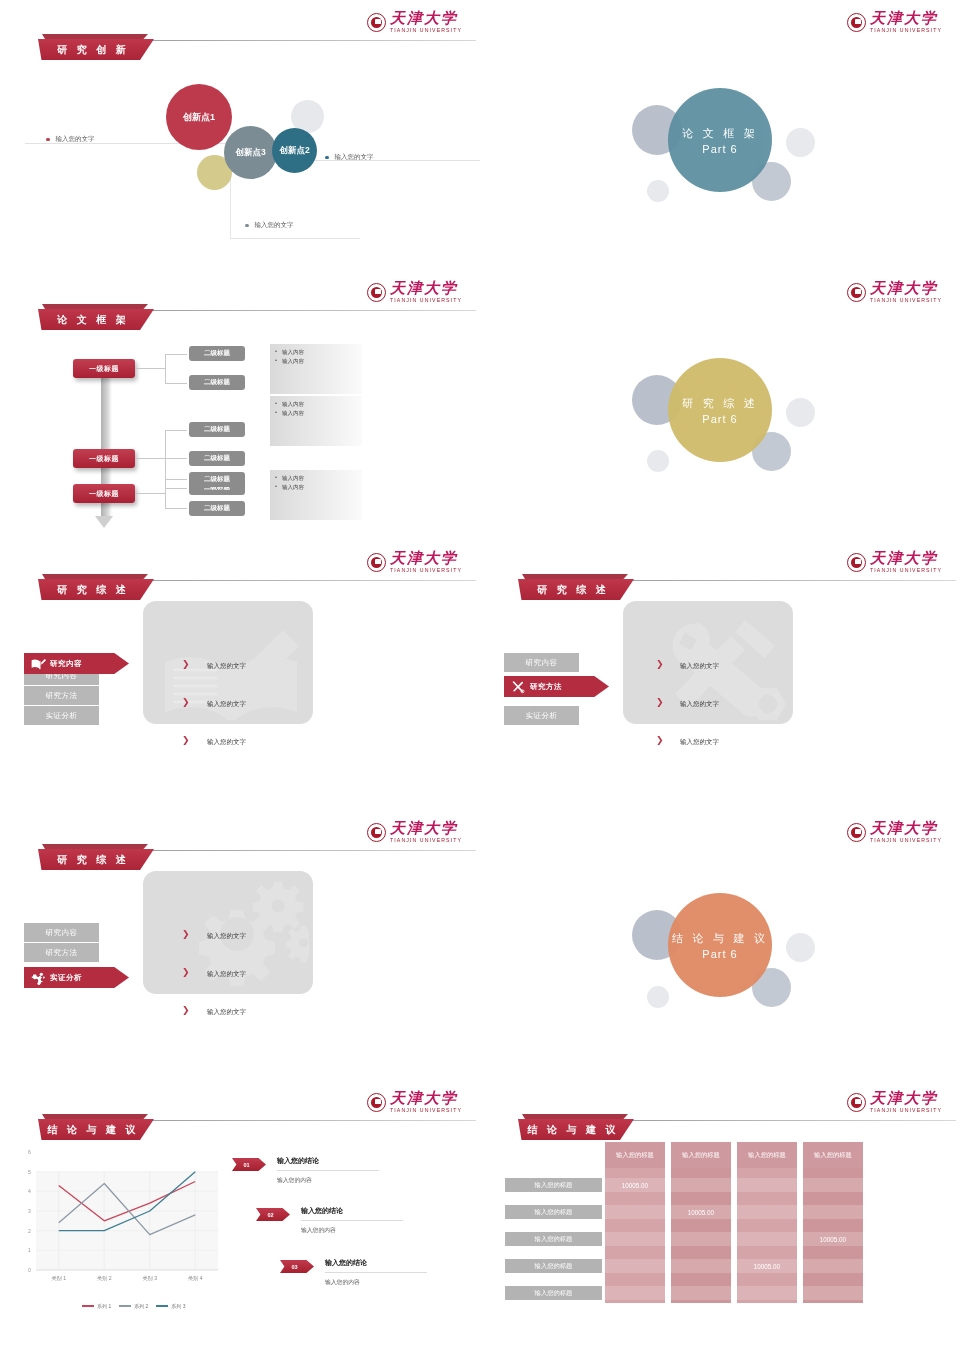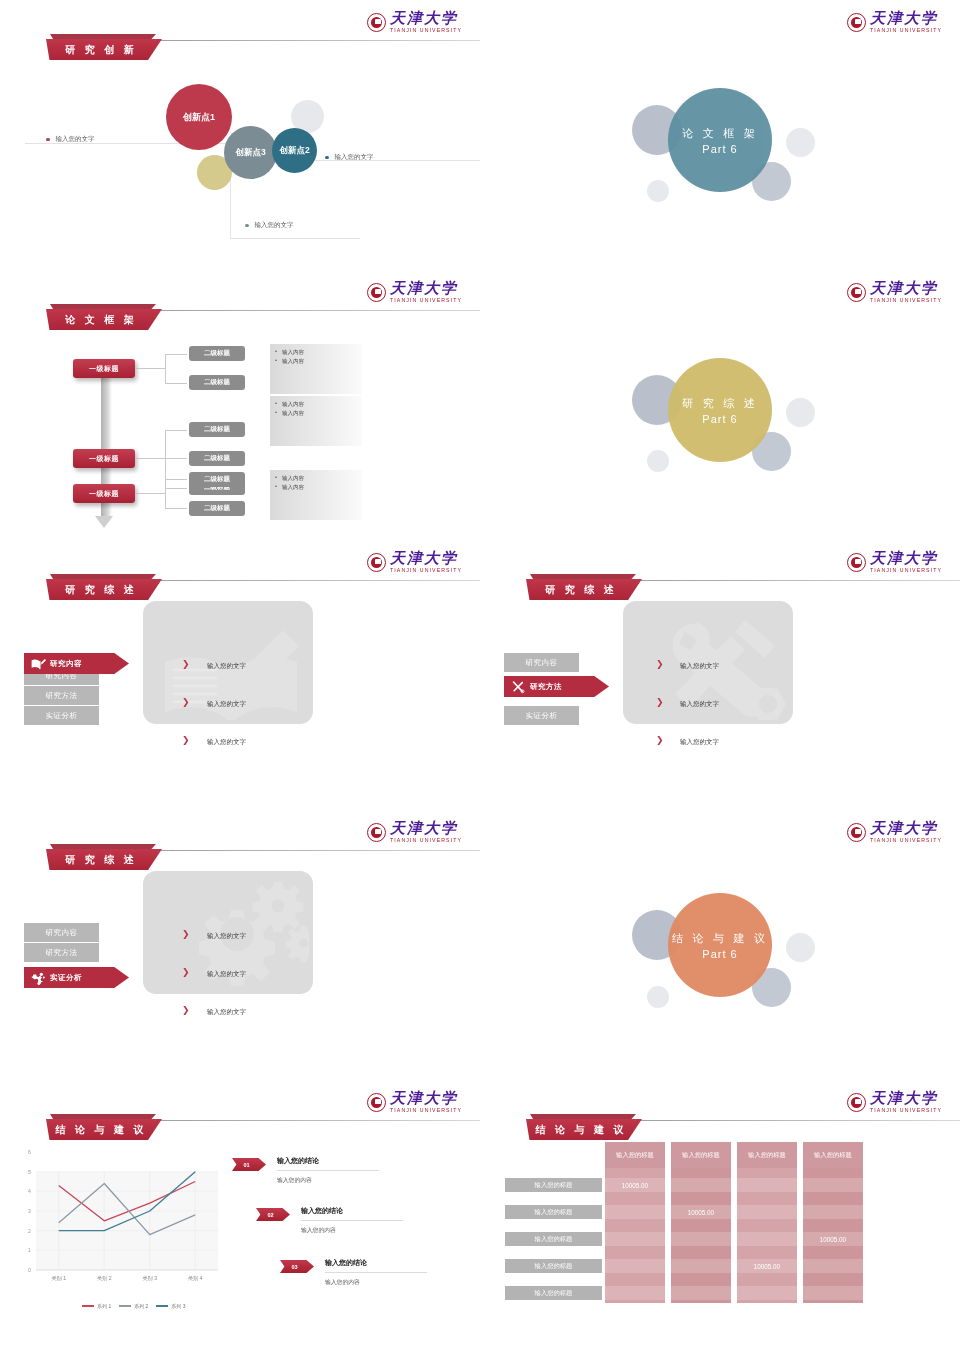--- a/index.html
+++ b/index.html
@@ -24,25 +24,25 @@
   .logo .seal:after{
     content:""; position:absolute; left:3px; top:3px; right:3px; bottom:3px;
     border-radius:50%; background:#a8182b;
   }
   .logo .seal:before{
     content:""; position:absolute; left:6.5px; top:5px; width:6px; height:5px;
     background:#fff; border-radius:1px 1px 0 0; z-index:2;
   }
   .logo .txt{ display:flex; flex-direction:column; line-height:1; }
   .logo .cn{ font-family:"DejaVu Serif","Liberation Serif",serif; font-weight:bold; font-size:15px;
-             color:#4c1d95; letter-spacing:2px; font-style:italic;}
+             color:#be185d; letter-spacing:2px; font-style:italic;}
   .logo .en{ font-size:5.2px; color:#a8182b; letter-spacing:1.1px; margin-top:2px; }
 
   
-  .hdr{ position:absolute; left:16px; top:34px; width:100%; height:26px; }
+  .hdr{ position:absolute; left:8px; top:34px; width:100%; height:26px; }
   .hdr .rule{ position:absolute; left:110px; right:12px; top:6px; height:1px;
               background:linear-gradient(to right,#9a9a9a,#d8d8d8); }
   .hdr .fold{ position:absolute; left:34px; top:0px; width:106px; height:7px;
               background:#9e2435; clip-path:polygon(0 0,100% 0,94% 100%,4% 100%); opacity:.92;}
   .hdr .tab{
     position:absolute; left:30px; top:5px; width:116px; height:21px;
     background:linear-gradient(180deg,#c0364a 0%,#ab2437 100%);
     clip-path:polygon(0 0, 100% 0, 88% 100%, 3% 100%);
     display:flex; align-items:center; justify-content:center;
   }

